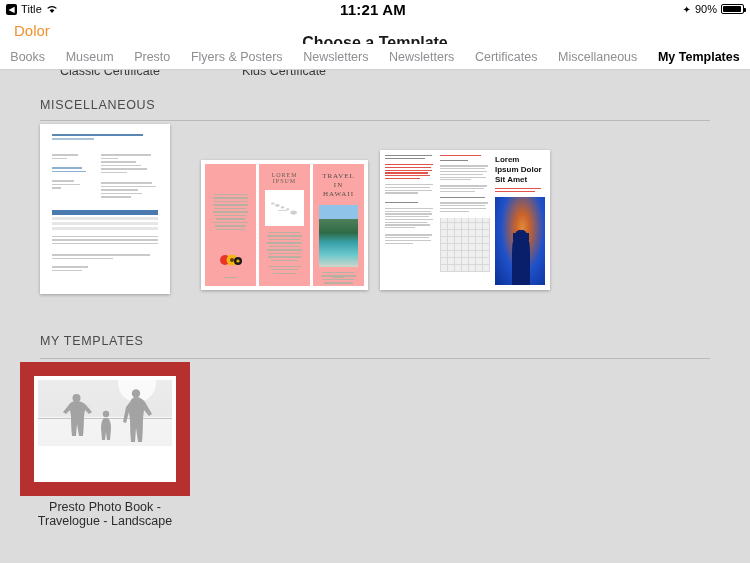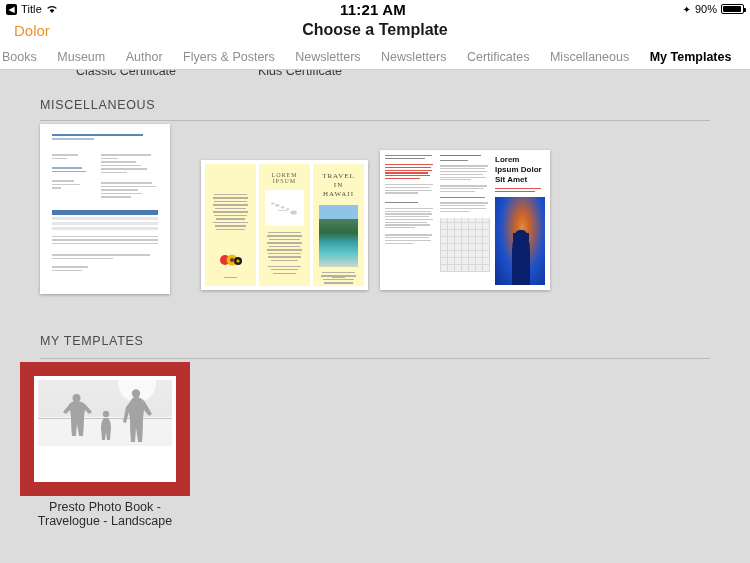--- a/index.html
+++ b/index.html
@@ -51,43 +51,43 @@
   .navbar {
     position: absolute; top: 18px; left: 0; width: 750px; height: 26px;
     background: #ffffff;
   }
   .cancel-btn {
     position: absolute; left: 14px; top: 4px;
     font-size: 15px; color: #f0922b; background: none; border: none;
     font-family: "Liberation Sans", sans-serif; cursor: pointer; padding: 0;
   }
   .nav-title {
-    position: absolute; left: 0; right: 0; top: 3px; text-align: center;
+    position: absolute; left: 0; right: 0; top: 16px; text-align: center;
     font-size: 16px; font-weight: 700; color: #1a1a1a;
   }
 
   
   .tabbar {
     position: absolute; top: 44px; left: 0; width: 750px; height: 26px;
     background: #ffffff; display: flex; align-items: center;
     border-bottom: 1px solid #cfcfcf;
   }
   .tab {
-    flex: 1 1 auto; text-align: left; font-size: 12.5px;
+    flex: 1 1 auto; text-align: center; font-size: 12.5px;
     color: #8e8e93; white-space: nowrap; cursor: pointer; padding: 0 2px;
   }
   .tab.active { color: #000; font-weight: 700; }
 
   
   .content {
     position: absolute; top: 70px; left: 0; width: 750px; height: 493px;
     background: #dcdcdc; overflow: hidden;
   }
   .clipped-row {
-    position: absolute; top: -2px; left: 16px; width: 668px; height: 16px;
+    position: absolute; top: -2px; left: 0; width: 668px; height: 16px;
     overflow: hidden;
   }
   .clipped-label {
     position: absolute; font-size: 12.5px; color: #3a3a3a; top: -4px;
   }
   .clipped-label.c1 { left: 60px; }
   .clipped-label.c2 { left: 242px; }
 
   .section-header {
     position: absolute; left: 40px; font-size: 12.5px; color: #4a4a4a;
@@ -115,21 +115,21 @@
   .inv-cols { display: flex; gap: 12px; margin-bottom: 10px; }
   .ln { height: 1.5px; background: #c9c9c9; margin-bottom: 2px; }
   .ln.b { background: #8fb0d0; }
   .inv-table { margin-top: 4px; }
   .inv-th { height: 5px; background: #4a7ab0; margin-bottom: 2px; }
   .inv-tr { height: 3px; background: #e6e6e6; margin-bottom: 2px; }
   .inv-foot { margin-top: 10px; }
 
   
   .eleg { width: 100%; height: 100%; display: flex; background: #fff; padding: 4px; gap: 3px; }
-  .eleg-p { flex: 1; background: #fef9c3; padding: 8px 6px; position: relative; }
+  .eleg-p { flex: 1; background: #fca5a5; padding: 8px 6px; position: relative; }
   .eleg-title {
     font-family: "Liberation Serif", serif; font-size: 6px; text-align: center;
     letter-spacing: 1px; color: #6a6258; margin-bottom: 6px;
   }
   .eleg-title.big { font-size: 7px; line-height: 9px; color: #55504a; }
   .tl { height: 1.3px; background: #b8b0a2; margin: 0 auto 2.2px; }
   .eleg-map { background: #fff; height: 36px; margin: 3px 0 6px; position: relative; }
   .eleg-photo {
     height: 62px; margin: 3px 0 5px;
     background: linear-gradient(#8fc4e8 0%, #8fc4e8 22%, #4c7f5a 23%, #2f6b46 45%, #38a0a8 60%, #69c8cc 80%, #cfd6c8 100%);
@@ -225,21 +225,21 @@
   </div>
 
   <div class="navbar">
     <button class="cancel-btn">Dolor</button>
     <div class="nav-title">Choose a Template</div>
   </div>
 
   <div class="tabbar">
     <div class="tab">Books</div>
     <div class="tab">Museum</div>
-    <div class="tab">Author</div>
+    <div class="tab">Presto</div>
     <div class="tab">Flyers &amp; Posters</div>
     <div class="tab">Newsletters</div>
     <div class="tab">Newsletters</div>
     <div class="tab">Certificates</div>
     <div class="tab">Miscellaneous</div>
     <div class="tab active">My Templates</div>
   </div>
 
   <div class="content">
 

